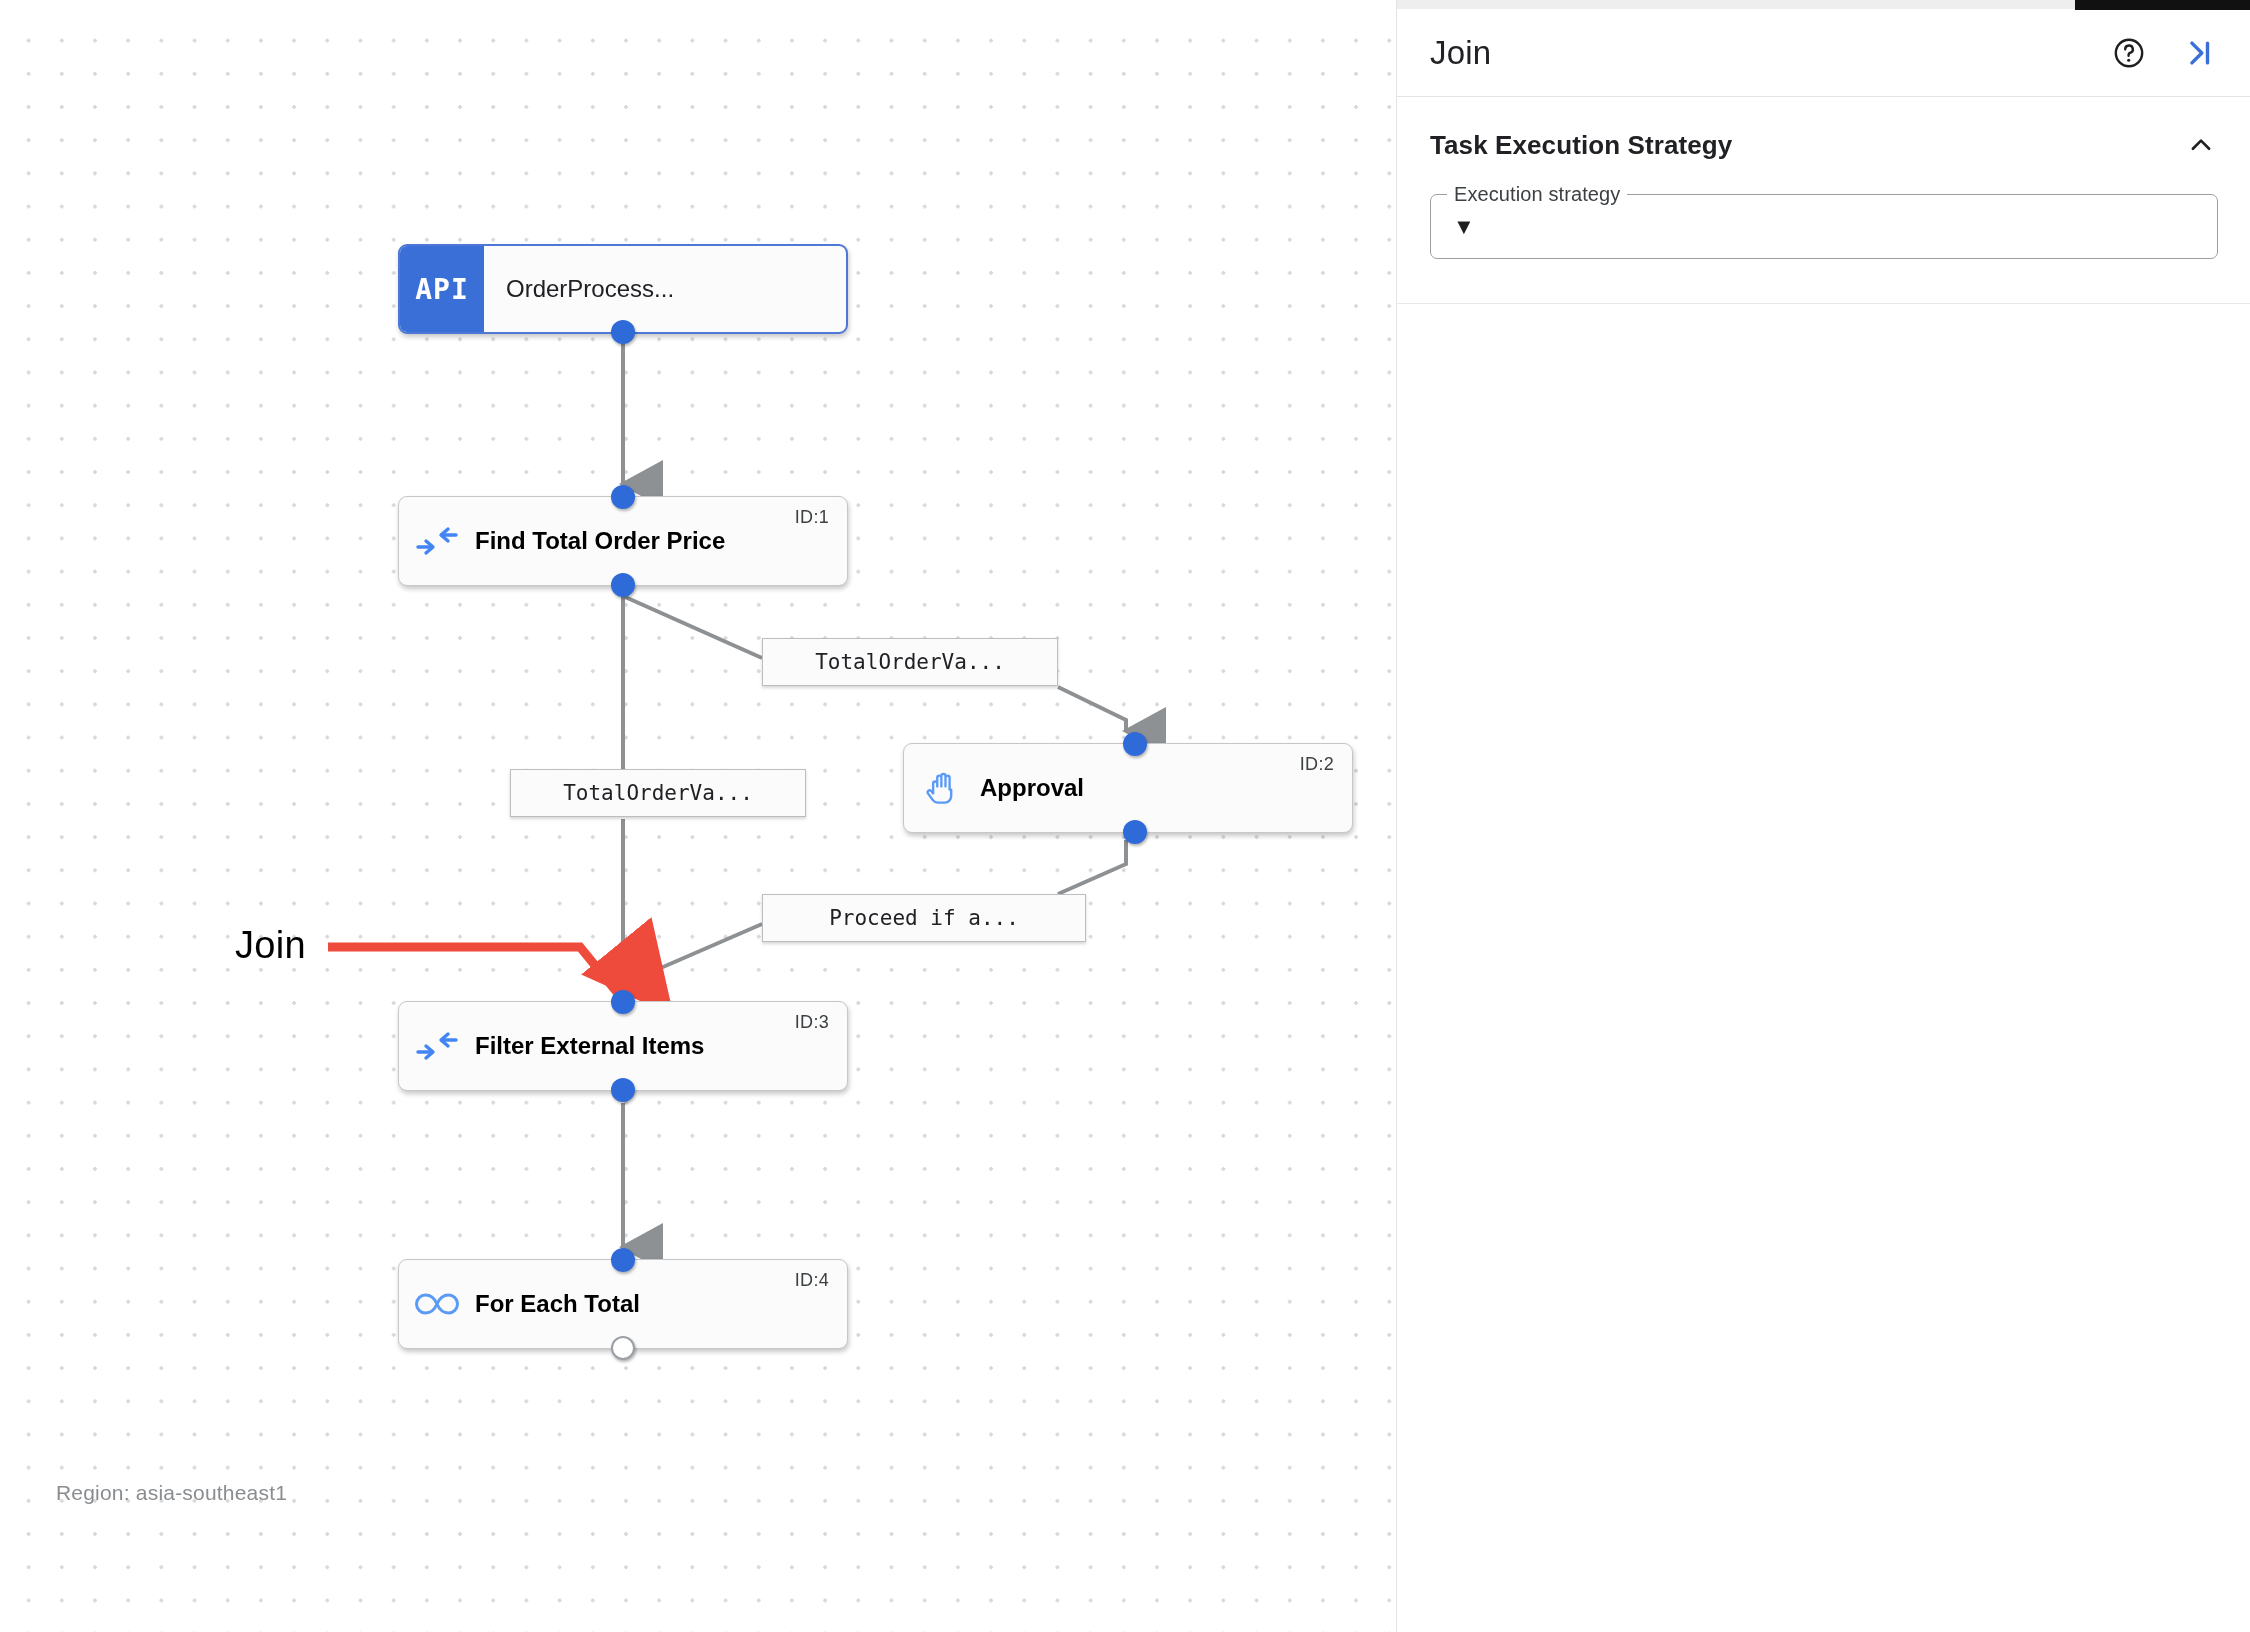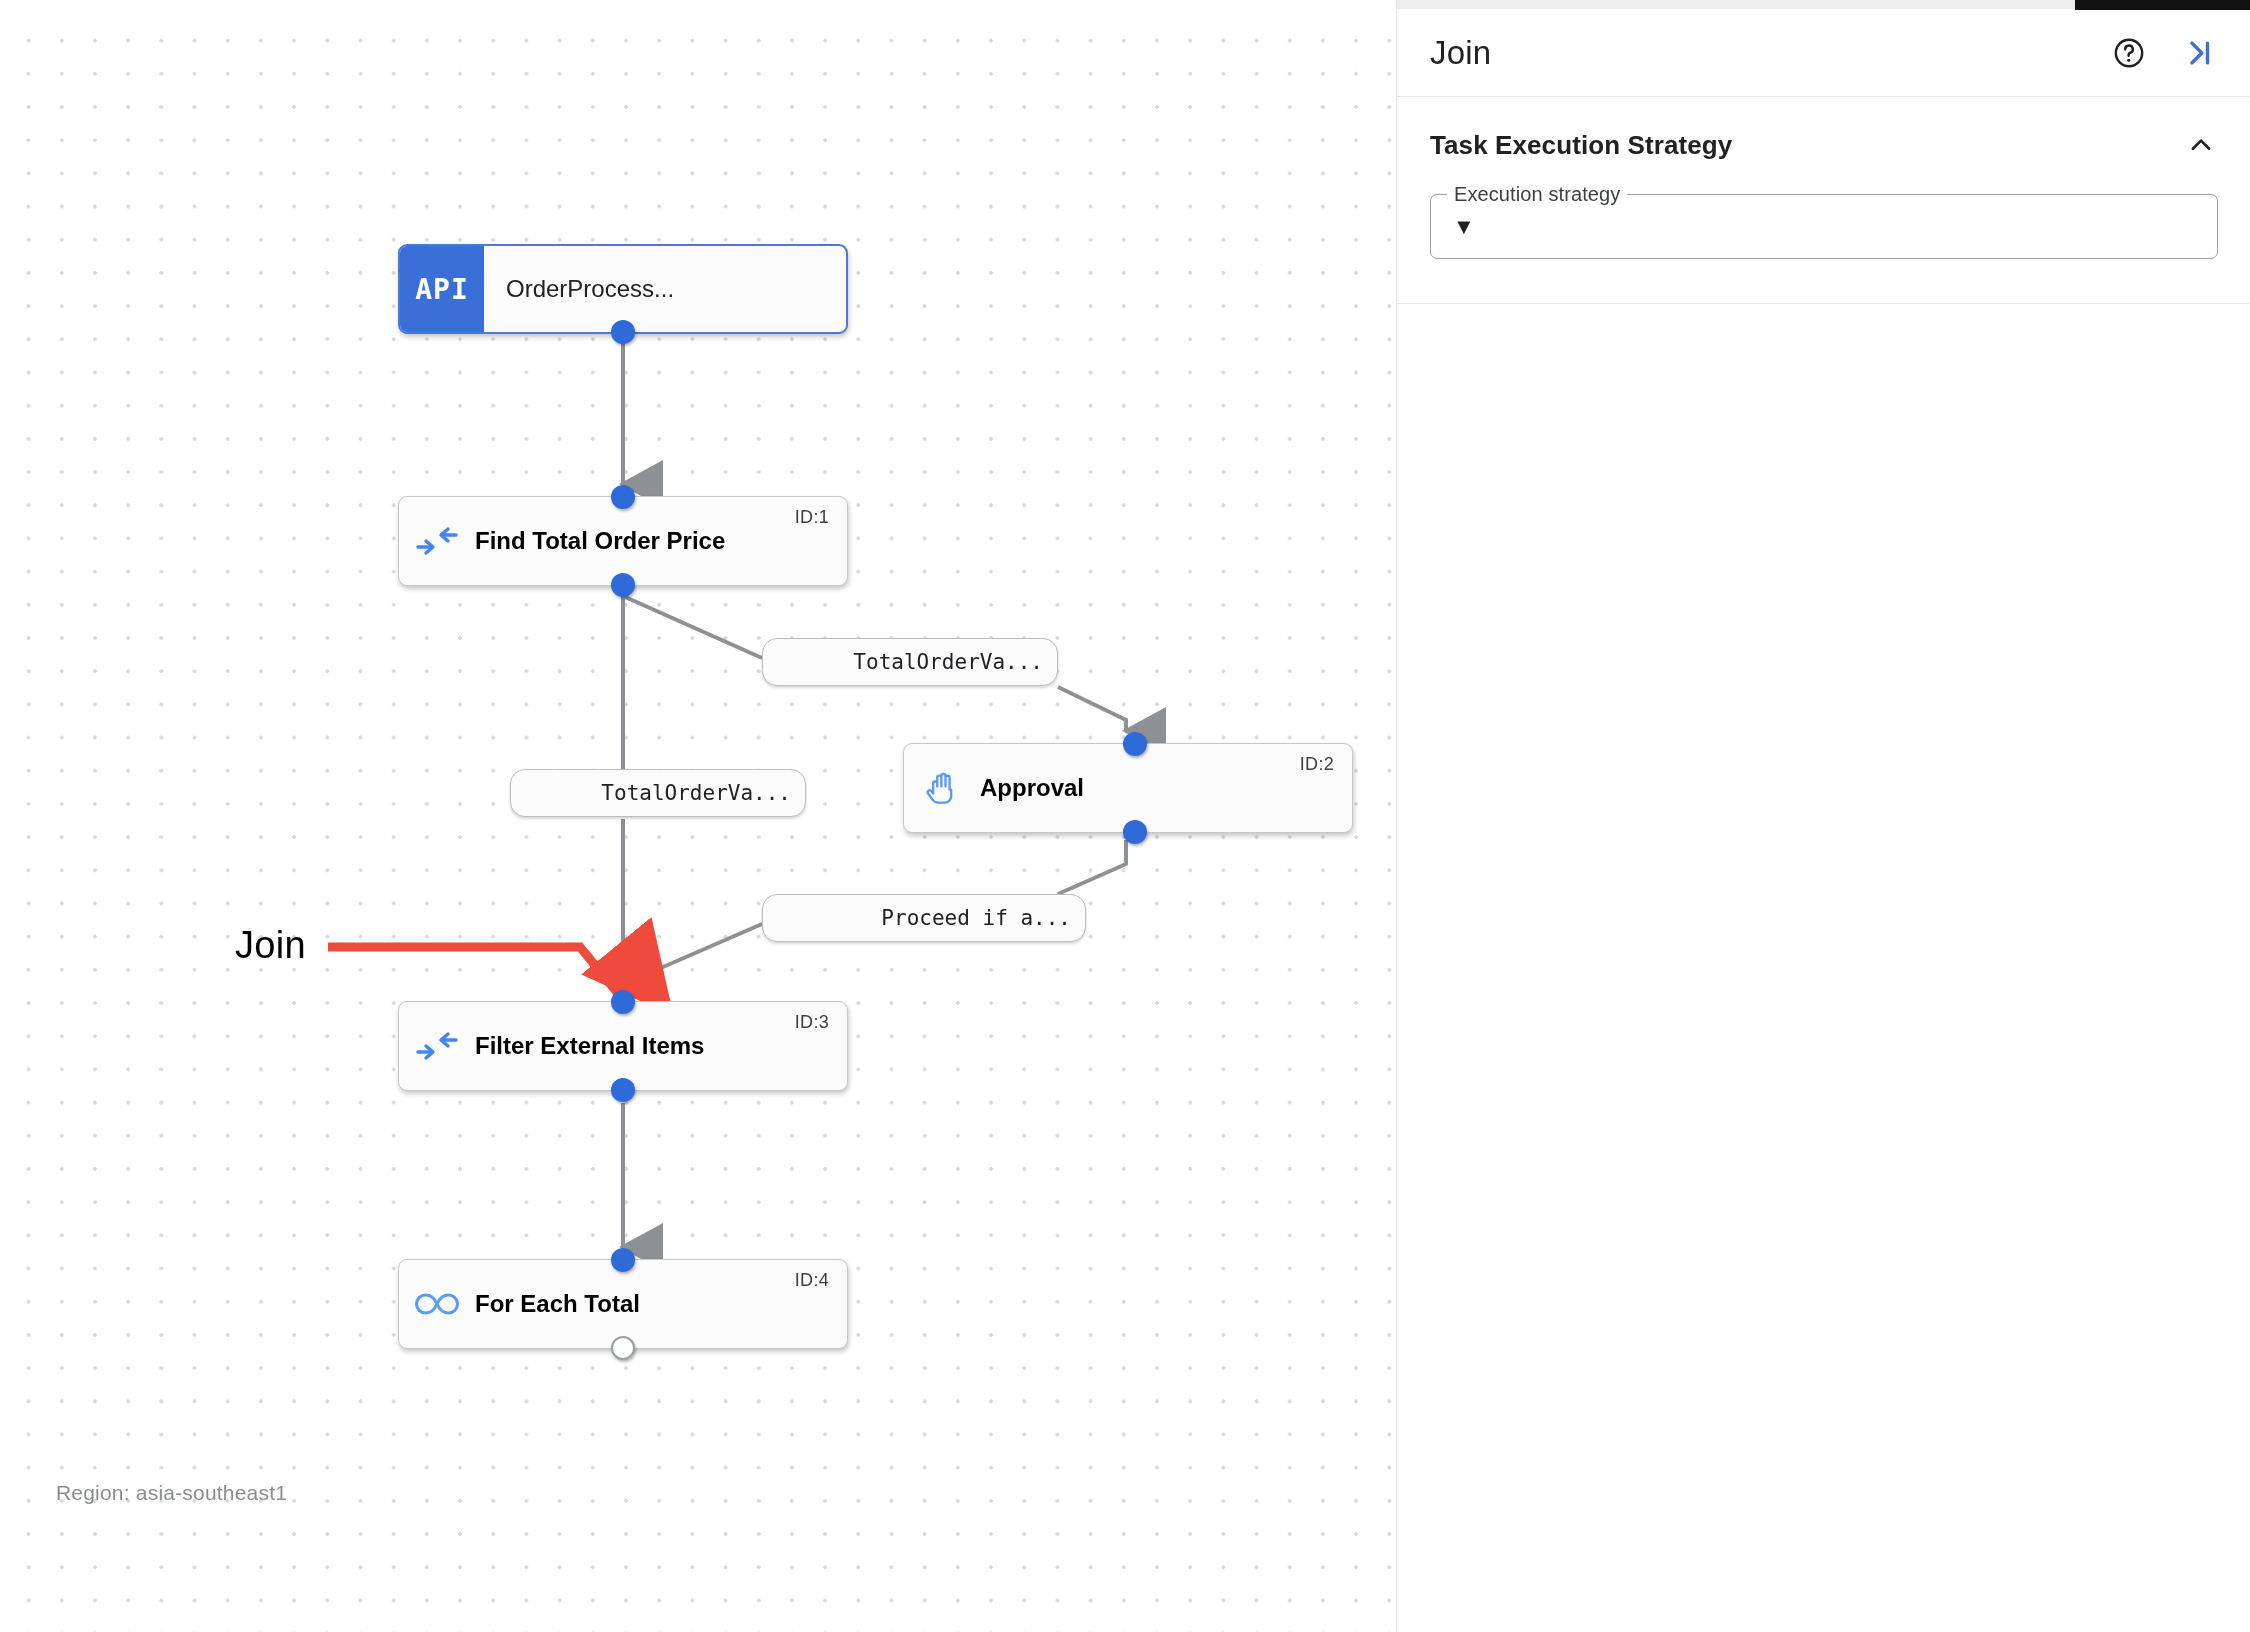--- a/index.html
+++ b/index.html
@@ -72,23 +72,23 @@
   }
   .port.top { top: -12px; }
   .port.bottom { bottom: -12px; }
   .port.hollow { background: #ffffff; border: 2px solid #9aa0a6; }
 
   
   .edge-label {
     position: absolute;
     background: #fbfbfb;
     border: 1.5px solid #bdbdbd;
-    border-radius: 15px;
+    border-radius: 0;
     box-shadow: 0 2px 3px rgba(0,0,0,0.16);
-    display: flex; align-items: center; justify-content: flex-end;
+    display: flex; align-items: center; justify-content: center;
     font-family: "DejaVu Sans Mono", monospace;
     font-size: 21px; color: #202124;
     white-space: nowrap;
     padding: 0 14px;
   }
 
   
   .annot-label {
     position: absolute;
     font-family: "Liberation Sans", sans-serif;

